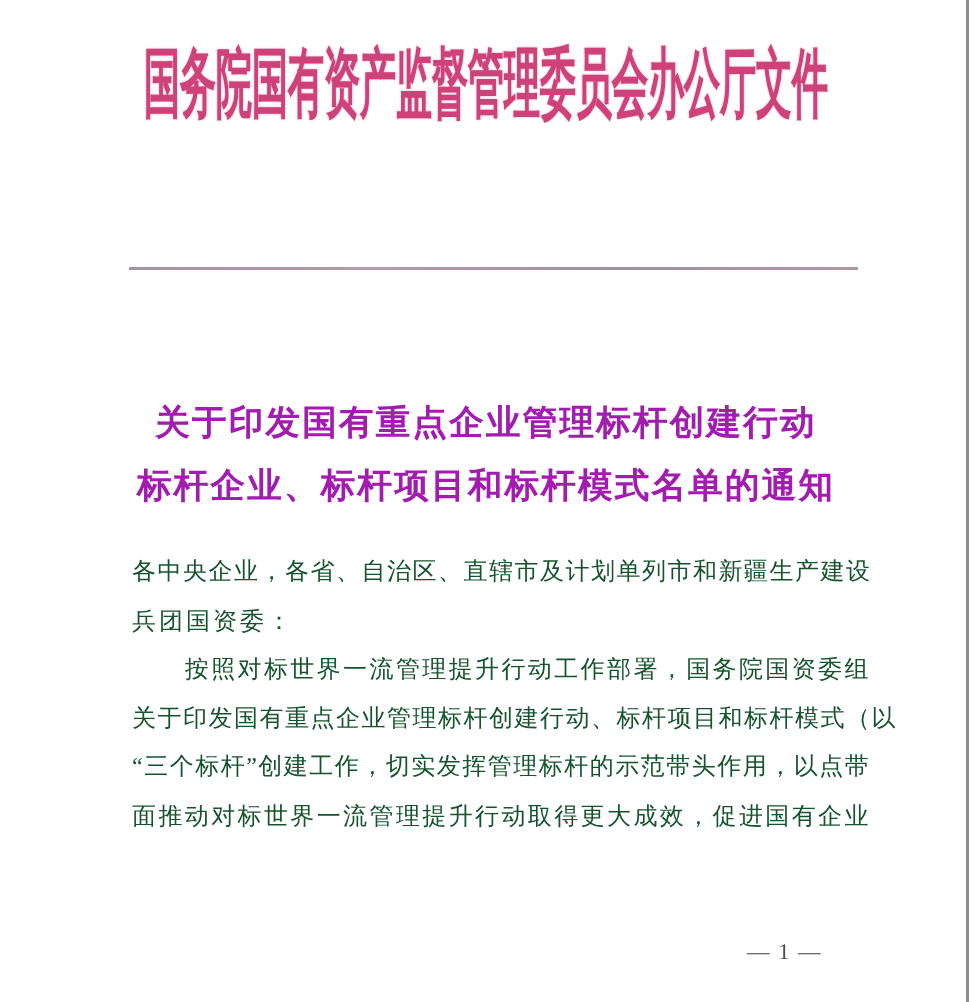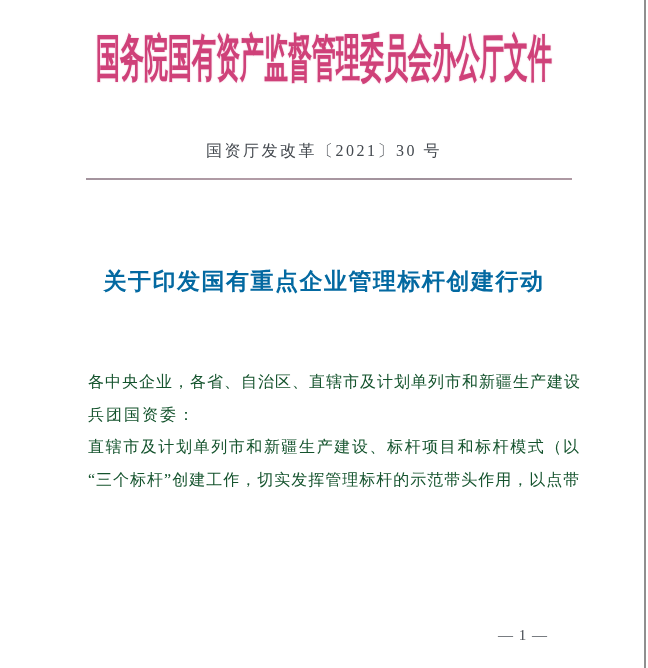--- a/index.html
+++ b/index.html
@@ -62,21 +62,21 @@
   .doc-title {
     position: absolute;
     top: 261px;
     left: 0;
     width: 100%;
     text-align: center;
     font-weight: bold;
     font-size: 23px;
     line-height: 42px;
     letter-spacing: 1.5px;
-    color: #0369a1;
+    color: #a21caf;
   }
   .body-block {
     position: absolute;
     top: 366px;
     left: 88px;
     width: 492px;
     font-size: 16px;
     line-height: 32.5px;
     color: #14532d;
   }
@@ -105,30 +105,32 @@
 </style>
 </head>
 <body>
 
 <div class="page">
 
   <div class="edge-line"></div>
 
   <div class="header-title">国务院国有资产监督管理委员会办公厅文件</div>
 
-  <div class="doc-number">国资厅发改革〔2021〕30 号</div>
 
   <div class="red-line"></div>
 
   <div class="doc-title">
     <div>关于印发国有重点企业管理标杆创建行动</div>
+    <div>标杆企业、标杆项目和标杆模式名单的通知</div>
   </div>
 
   <div class="body-block">
     <div class="body-line">各中央企业，各省、自治区、直辖市及计划单列市和新疆生产建设</div>
     <div class="body-line short">兵团国资委：</div>
-    <div class="body-line">直辖市及计划单列市和新疆生产建设、标杆项目和标杆模式（以</div>
+    <div class="body-line indent">按照对标世界一流管理提升行动工作部署，国务院国资委组</div>
+    <div class="body-line">关于印发国有重点企业管理标杆创建行动、标杆项目和标杆模式（以</div>
     <div class="body-line">“三个标杆”创建工作，切实发挥管理标杆的示范带头作用，以点带</div>
+    <div class="body-line">面推动对标世界一流管理提升行动取得更大成效，促进国有企业</div>
   </div>
 
   <div class="page-number">— 1 —</div>
 
 </div>
 
 </body></html>

